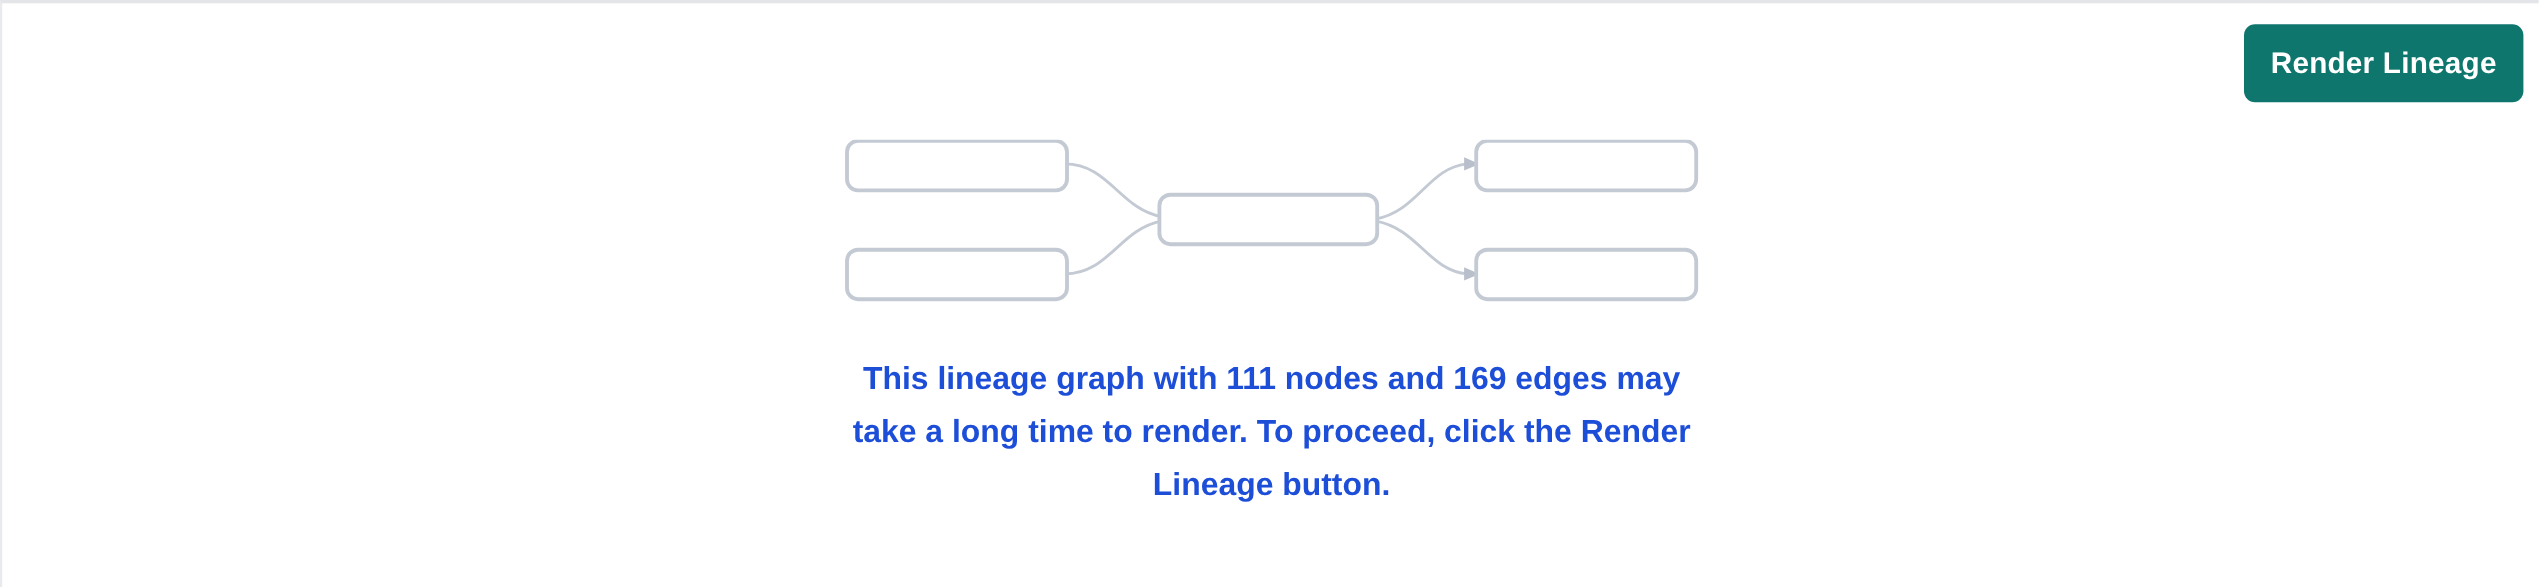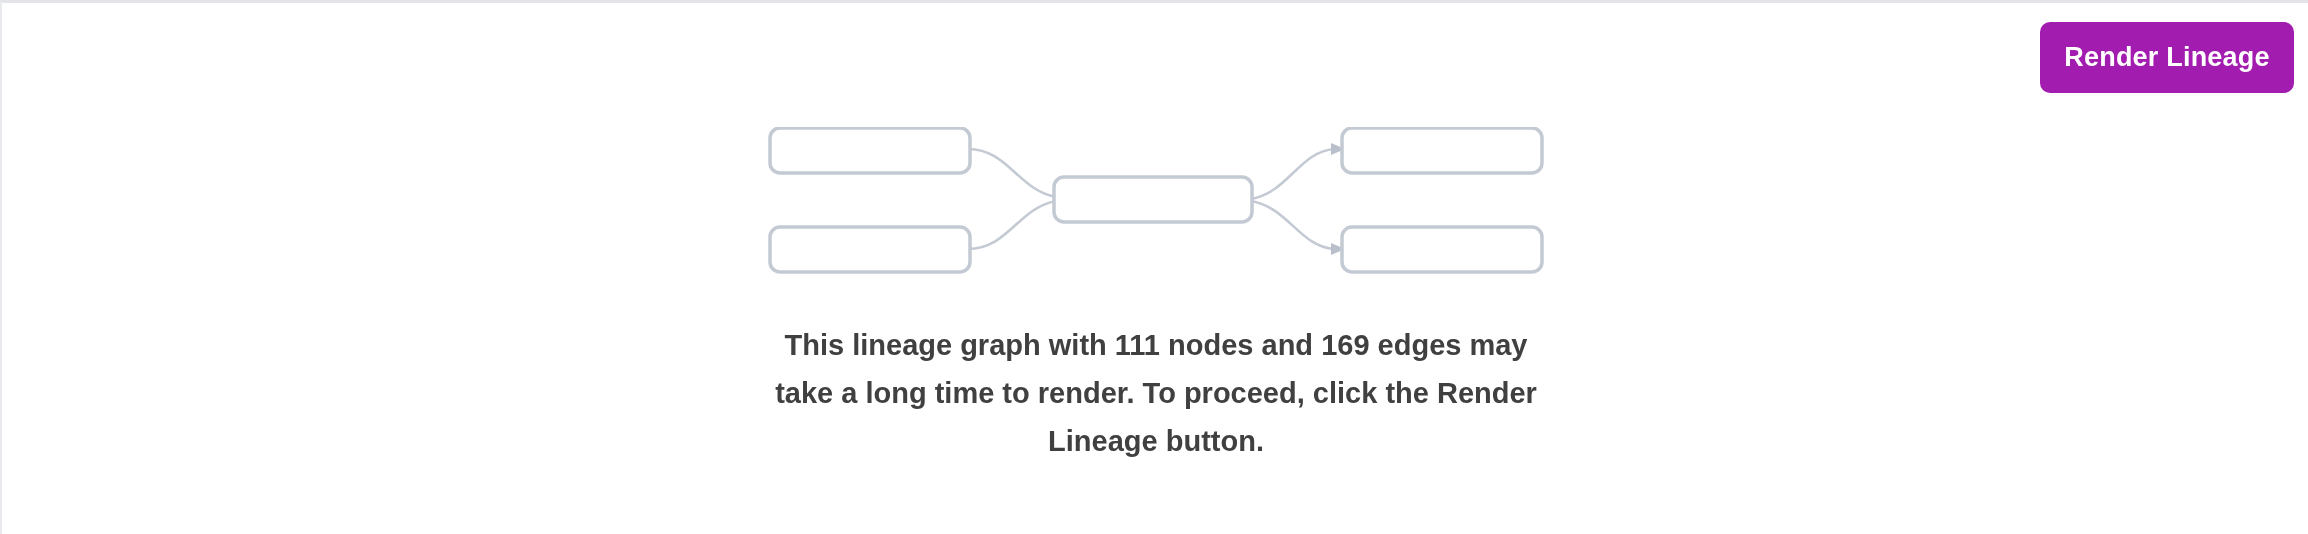--- a/index.html
+++ b/index.html
@@ -21,21 +21,21 @@
     overflow: hidden;
   }
 
   
   .render-button {
     position: absolute;
     left: 2038px;
     top: 19px;
     width: 254px;
     height: 71px;
-    background: #a21caf;
+    background: #0f766e;
     color: #ffffff;
     border: none;
     border-radius: 10px;
     font-family: "Liberation Sans", sans-serif;
     font-size: 27px;
     font-weight: bold;
     letter-spacing: 0.2px;
     cursor: pointer;
     display: flex;
     align-items: center;
@@ -75,21 +75,21 @@
     stroke-width: 2.6;
   }
   .placeholder-graph .edge-head {
     fill: #b9c0cb;
   }
 
   .empty-message {
     margin-top: 45px;
     width: 790px;
     text-align: center;
-    color: #404040;
+    color: #1d4ed8;
     font-family: "Liberation Sans", sans-serif;
     font-size: 29px;
     font-weight: bold;
     line-height: 1.65;
     pointer-events: auto;
   }
 </style>
 </head>
 <body>
 

